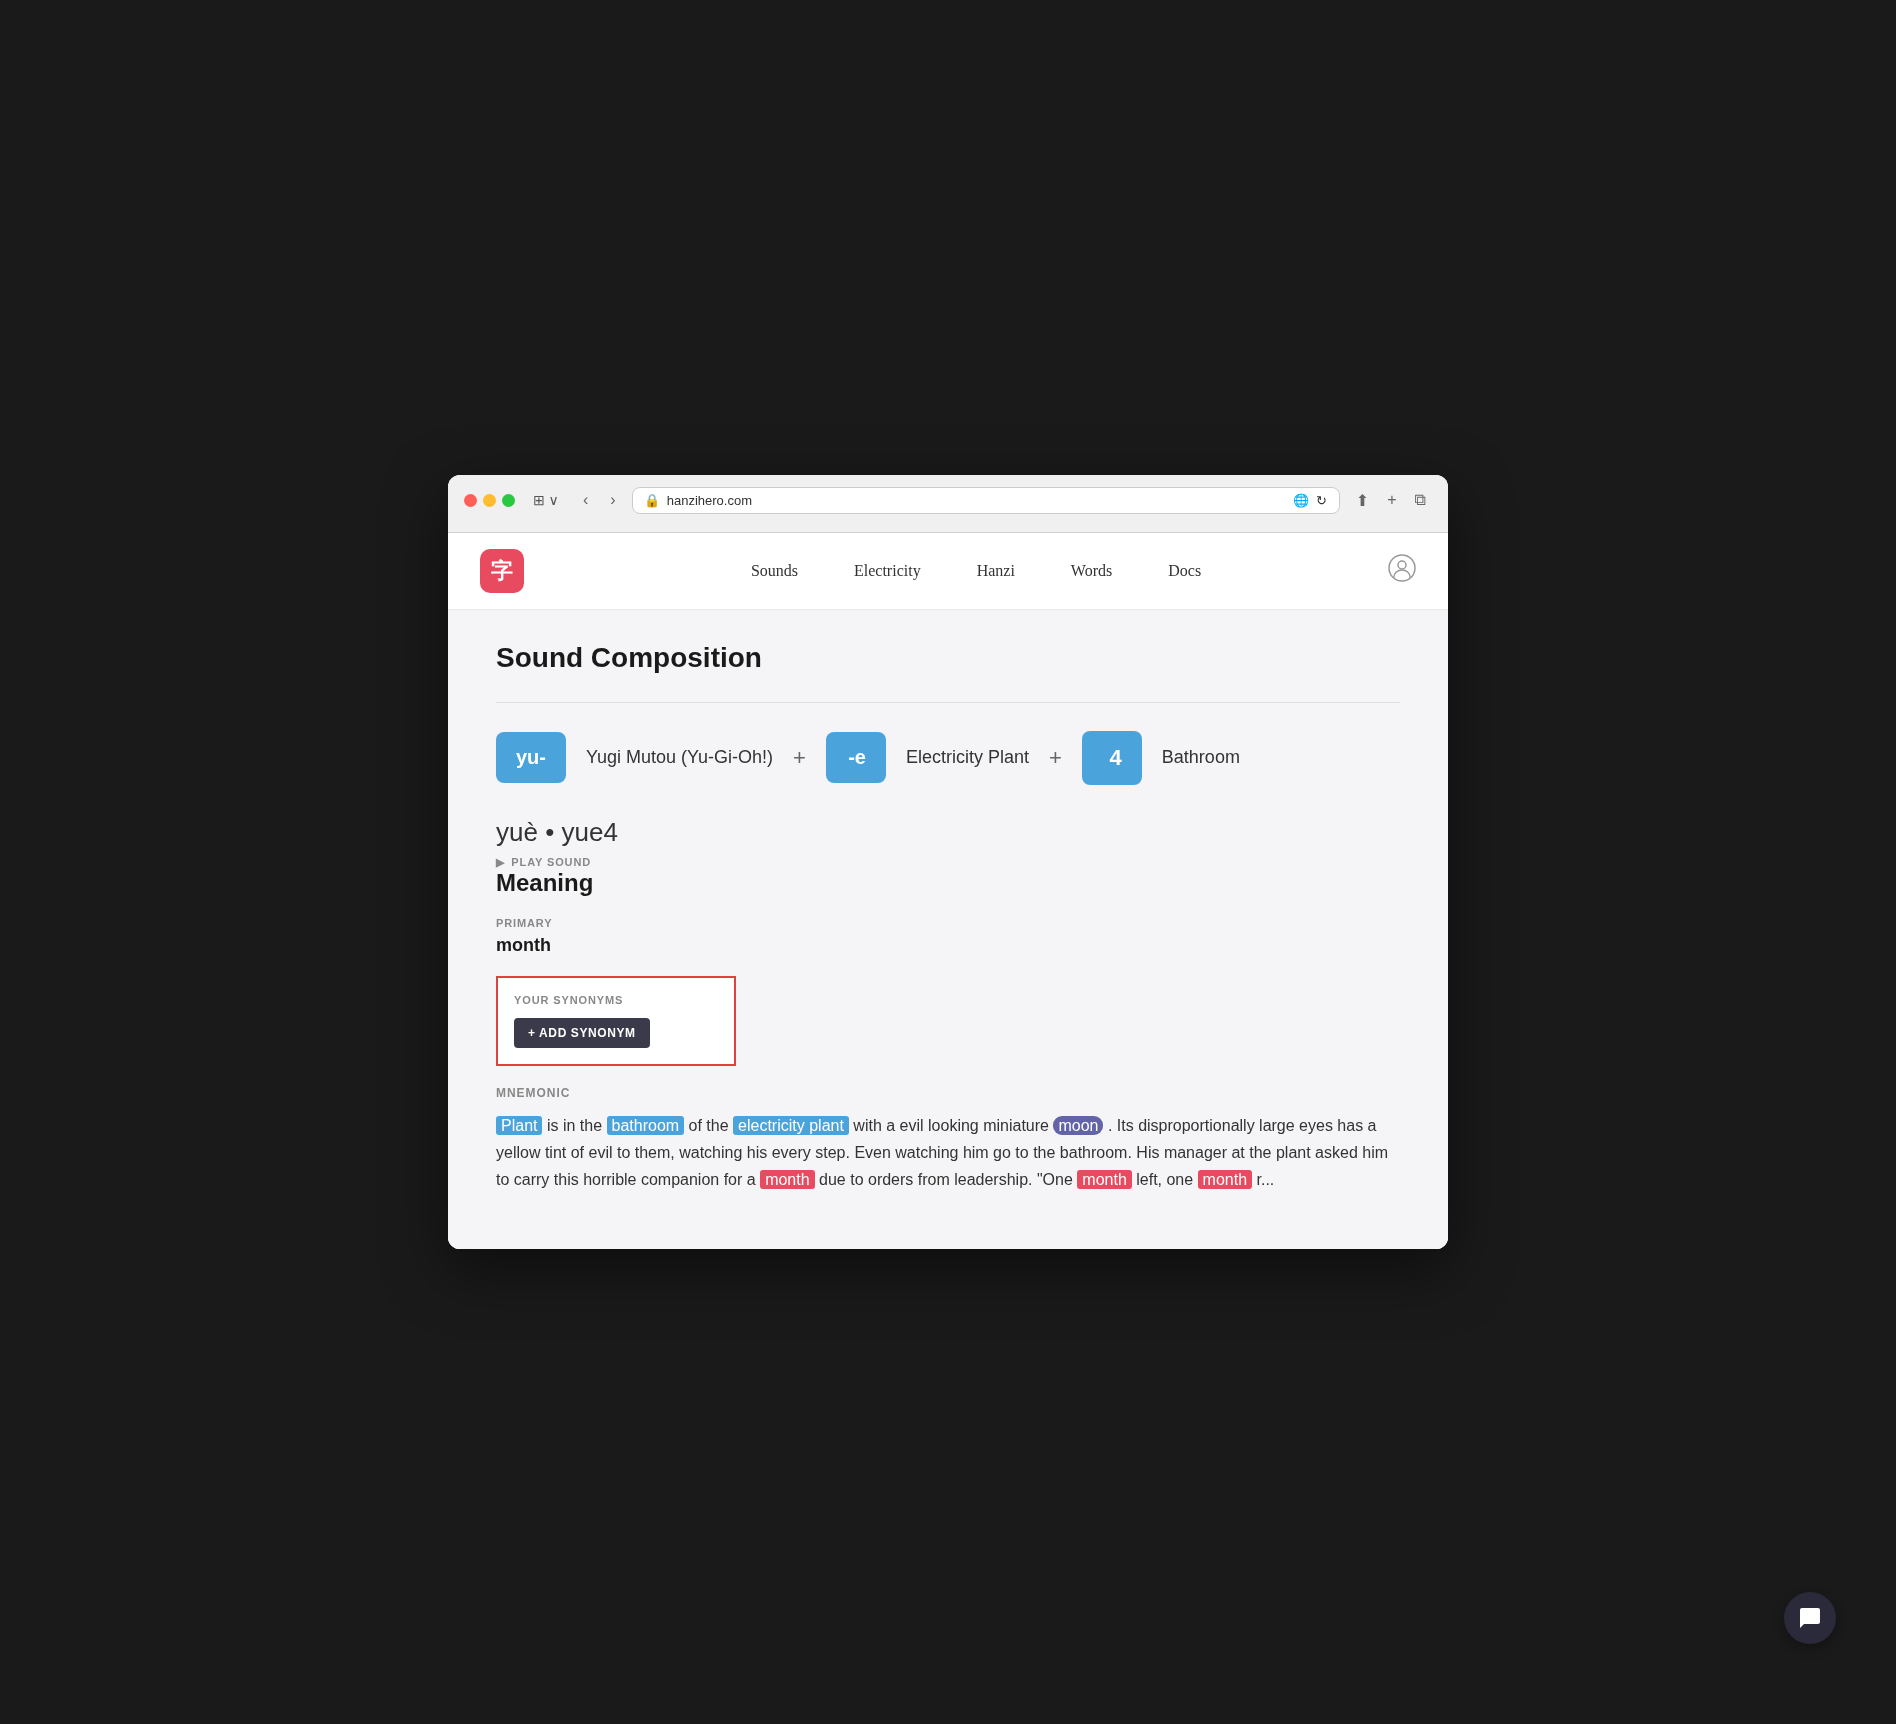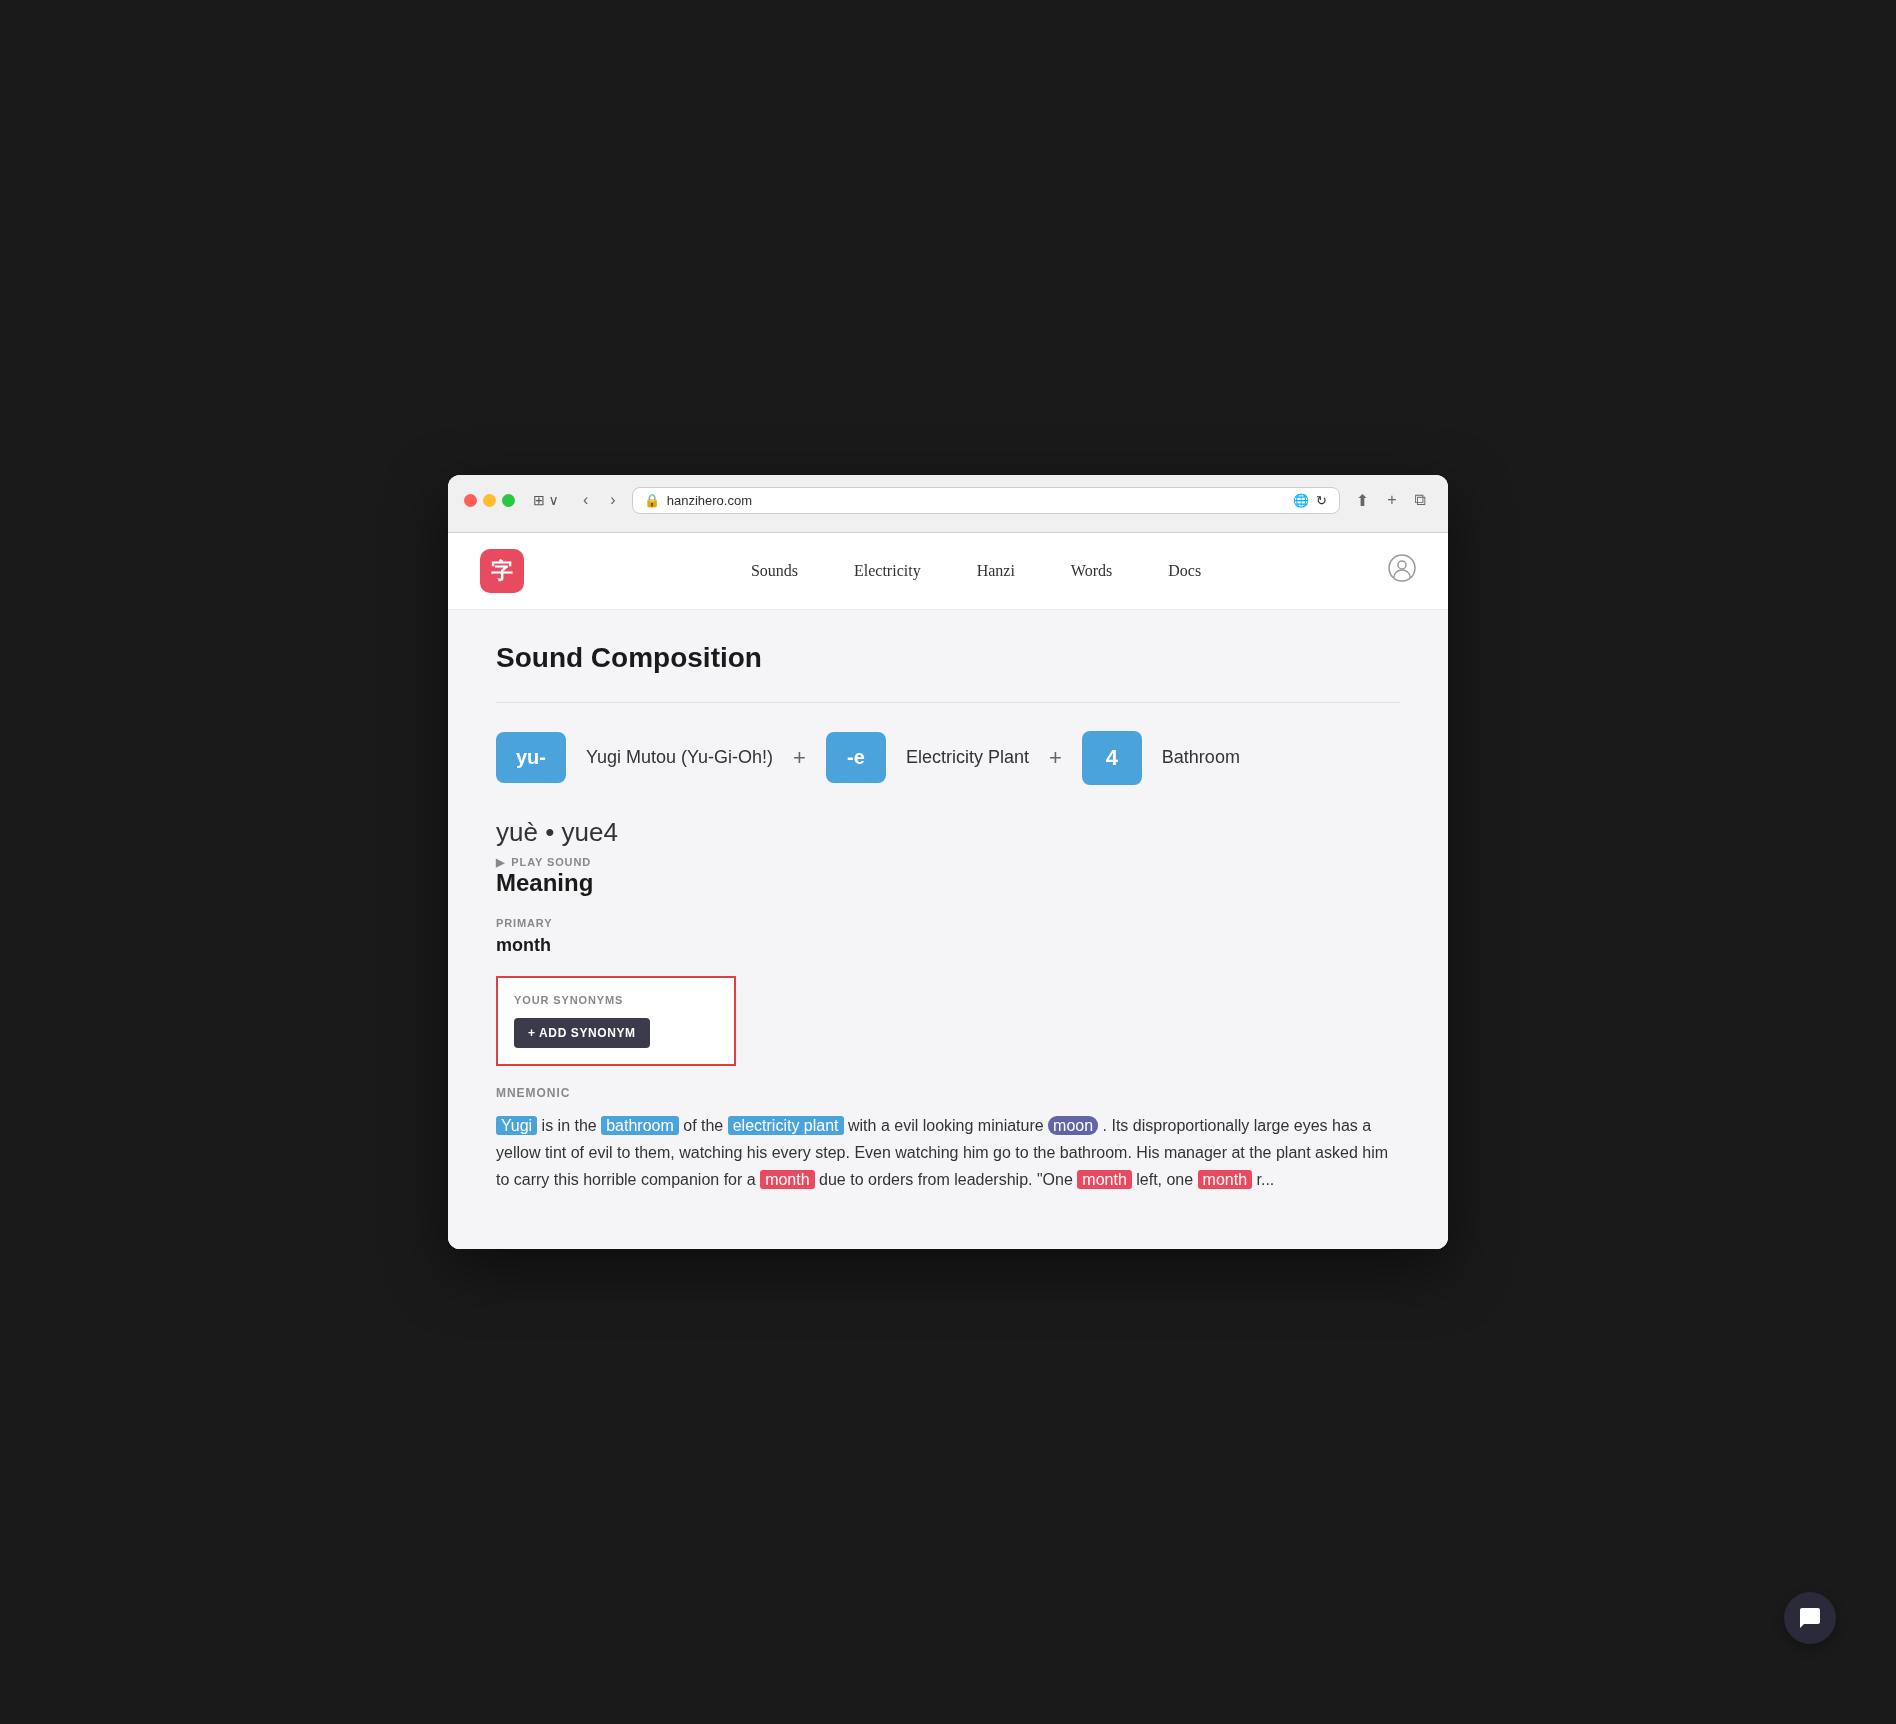--- a/index.html
+++ b/index.html
@@ -164,21 +164,21 @@
     }
 
     .sound-token {
       background: #4ba3dc;
       color: white;
       font-size: 20px;
       font-weight: 600;
       padding: 14px 20px;
       border-radius: 8px;
       min-width: 60px;
-      text-align: center;
+      text-align: right;
     }
 
     .sound-token.number {
       font-size: 22px;
     }
 
     .sound-label {
       font-size: 18px;
       color: #333;
     }
@@ -418,21 +418,21 @@
         
         <div class="synonyms-box">
           <div class="synonyms-label">YOUR SYNONYMS</div>
           <button class="add-synonym-btn">+ ADD SYNONYM</button>
         </div>
 
         
         <div>
           <div class="mnemonic-label">MNEMONIC</div>
           <div class="mnemonic-text">
-            <span class="highlight-blue">Yugi</span>
+            <span class="highlight-blue">Plant</span>
             <span> is in the </span>
             <span class="highlight-blue">bathroom</span>
             <span> of the </span>
             <span class="highlight-blue">electricity plant</span>
             <span> with a evil looking miniature </span>
             <span class="highlight-purple">moon</span>
             <span>. Its disproportionally large eyes has a yellow tint of evil to them, watching his every step. Even watching him go to the bathroom. His manager at the plant asked him to carry this horrible companion for a </span>
             <span class="highlight-pink">month</span>
             <span> due to orders from leadership. "One </span>
             <span class="highlight-pink">month</span>

